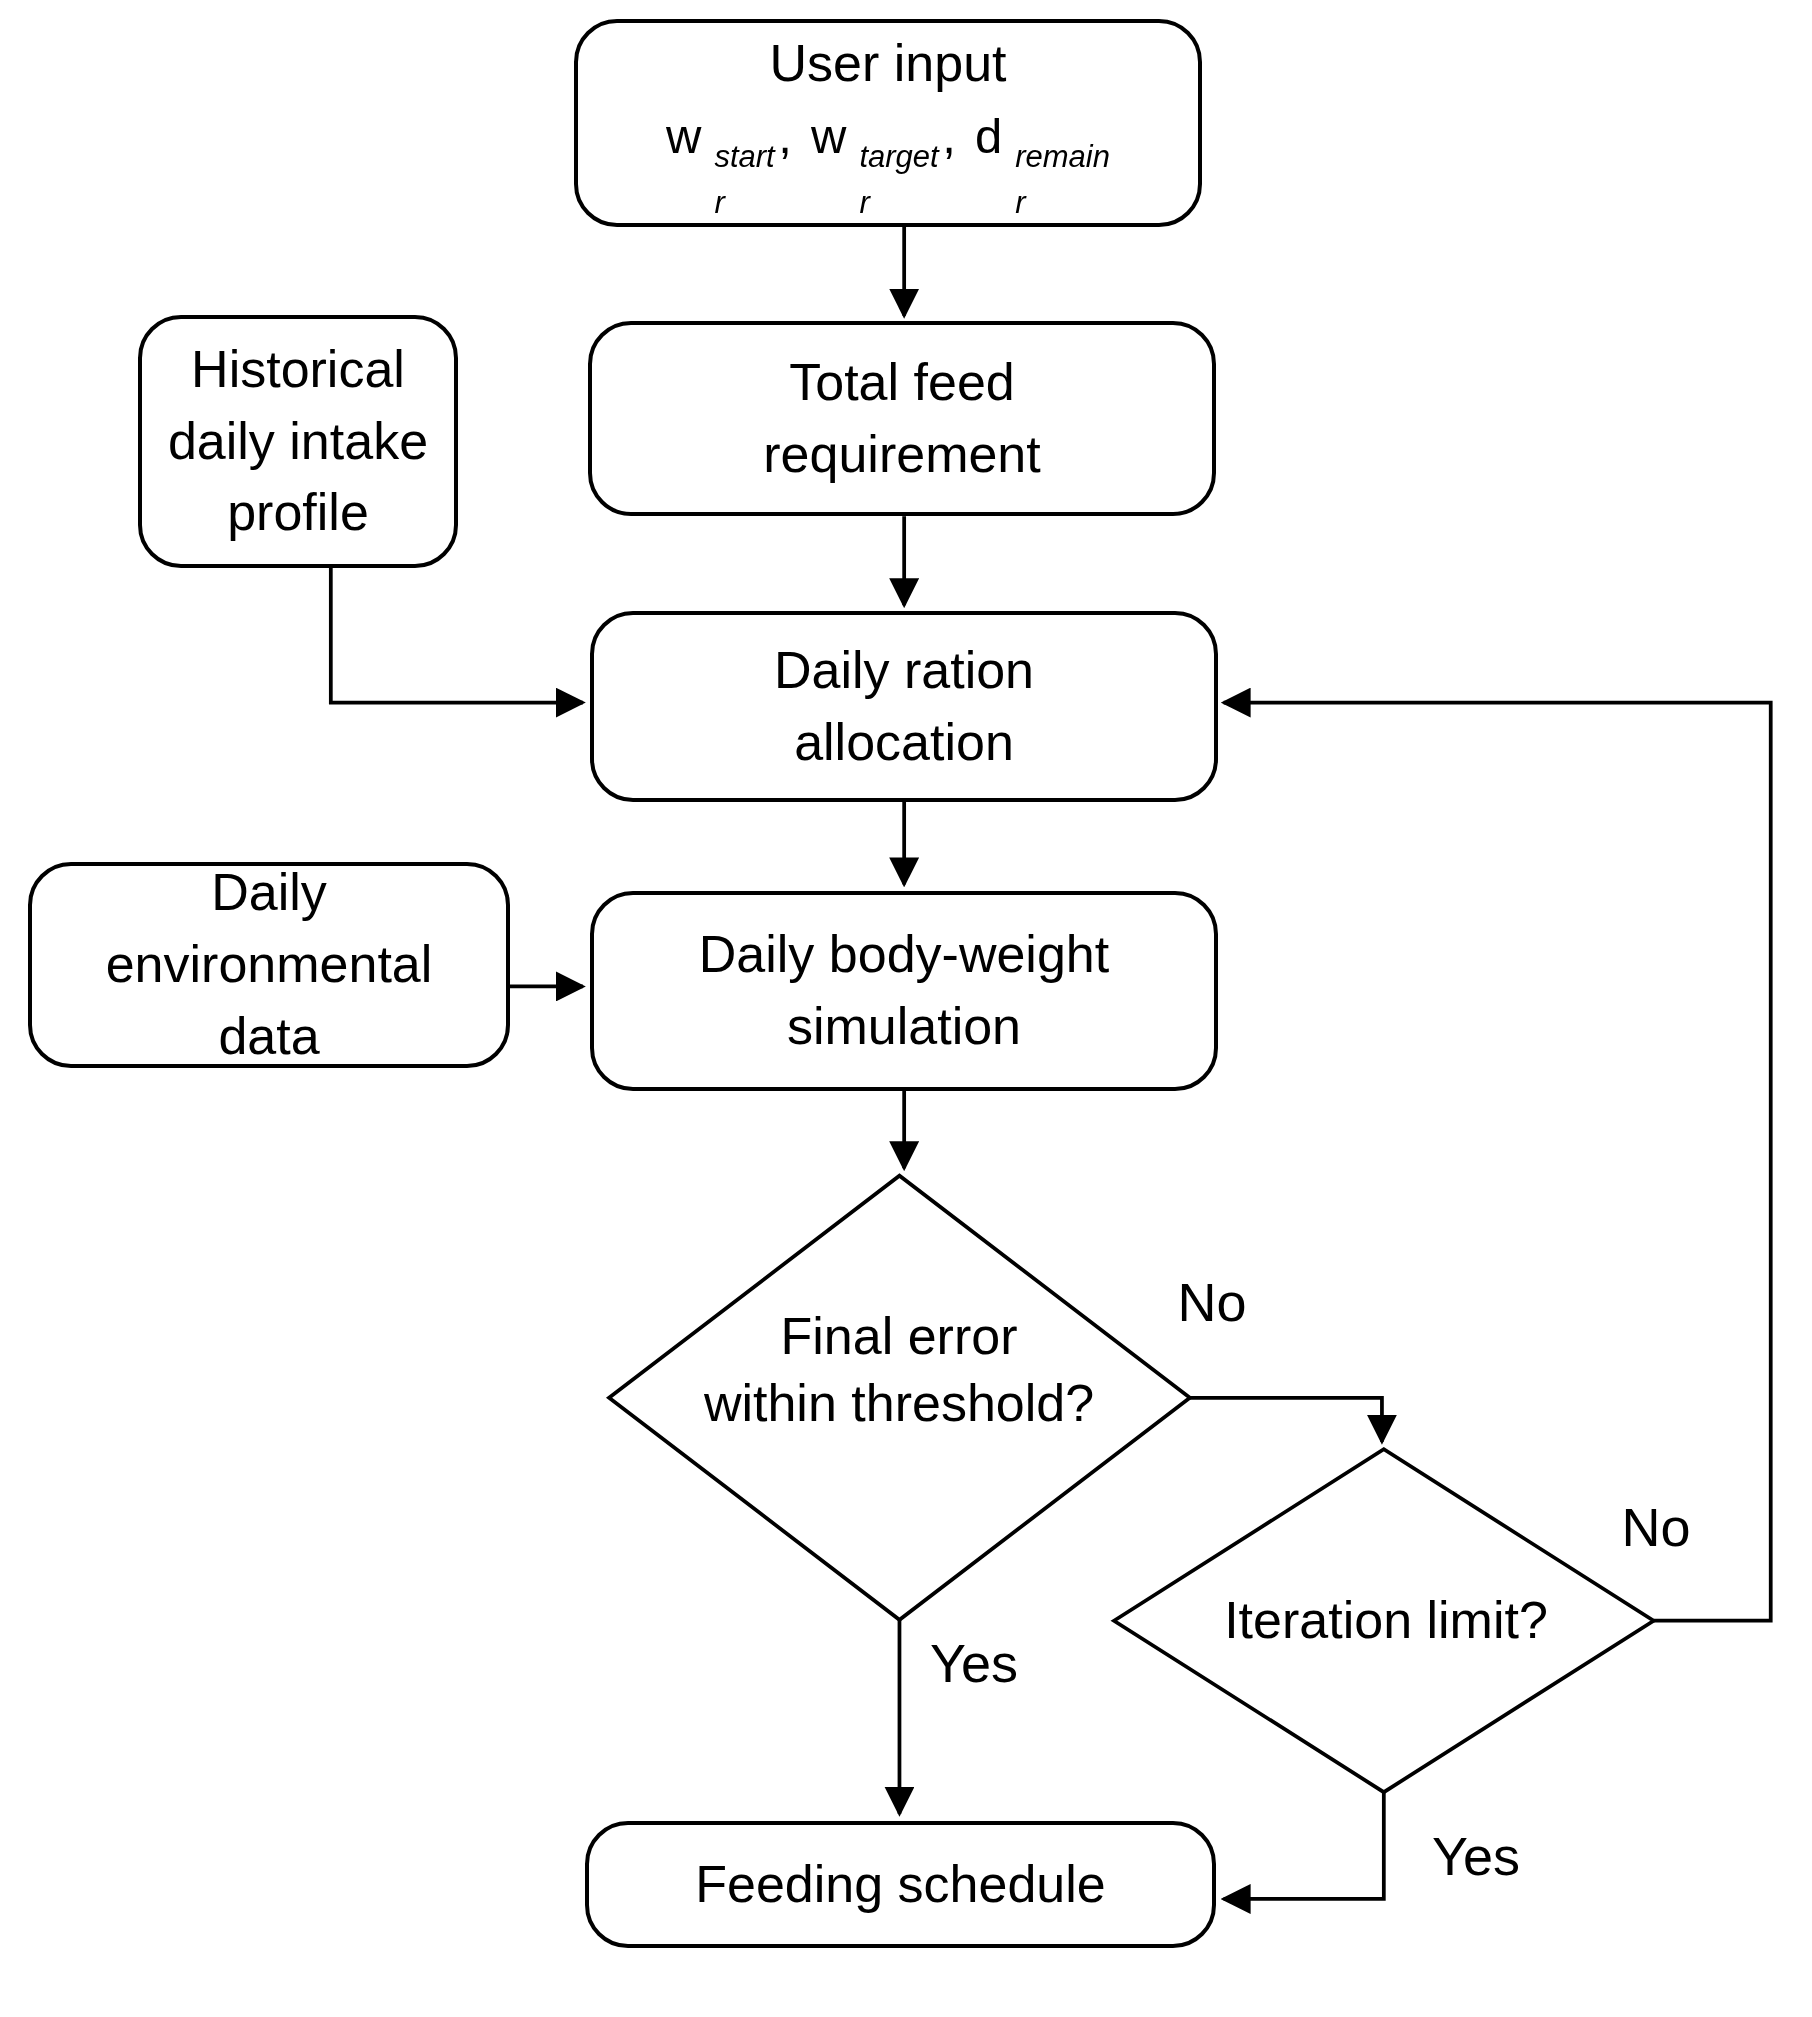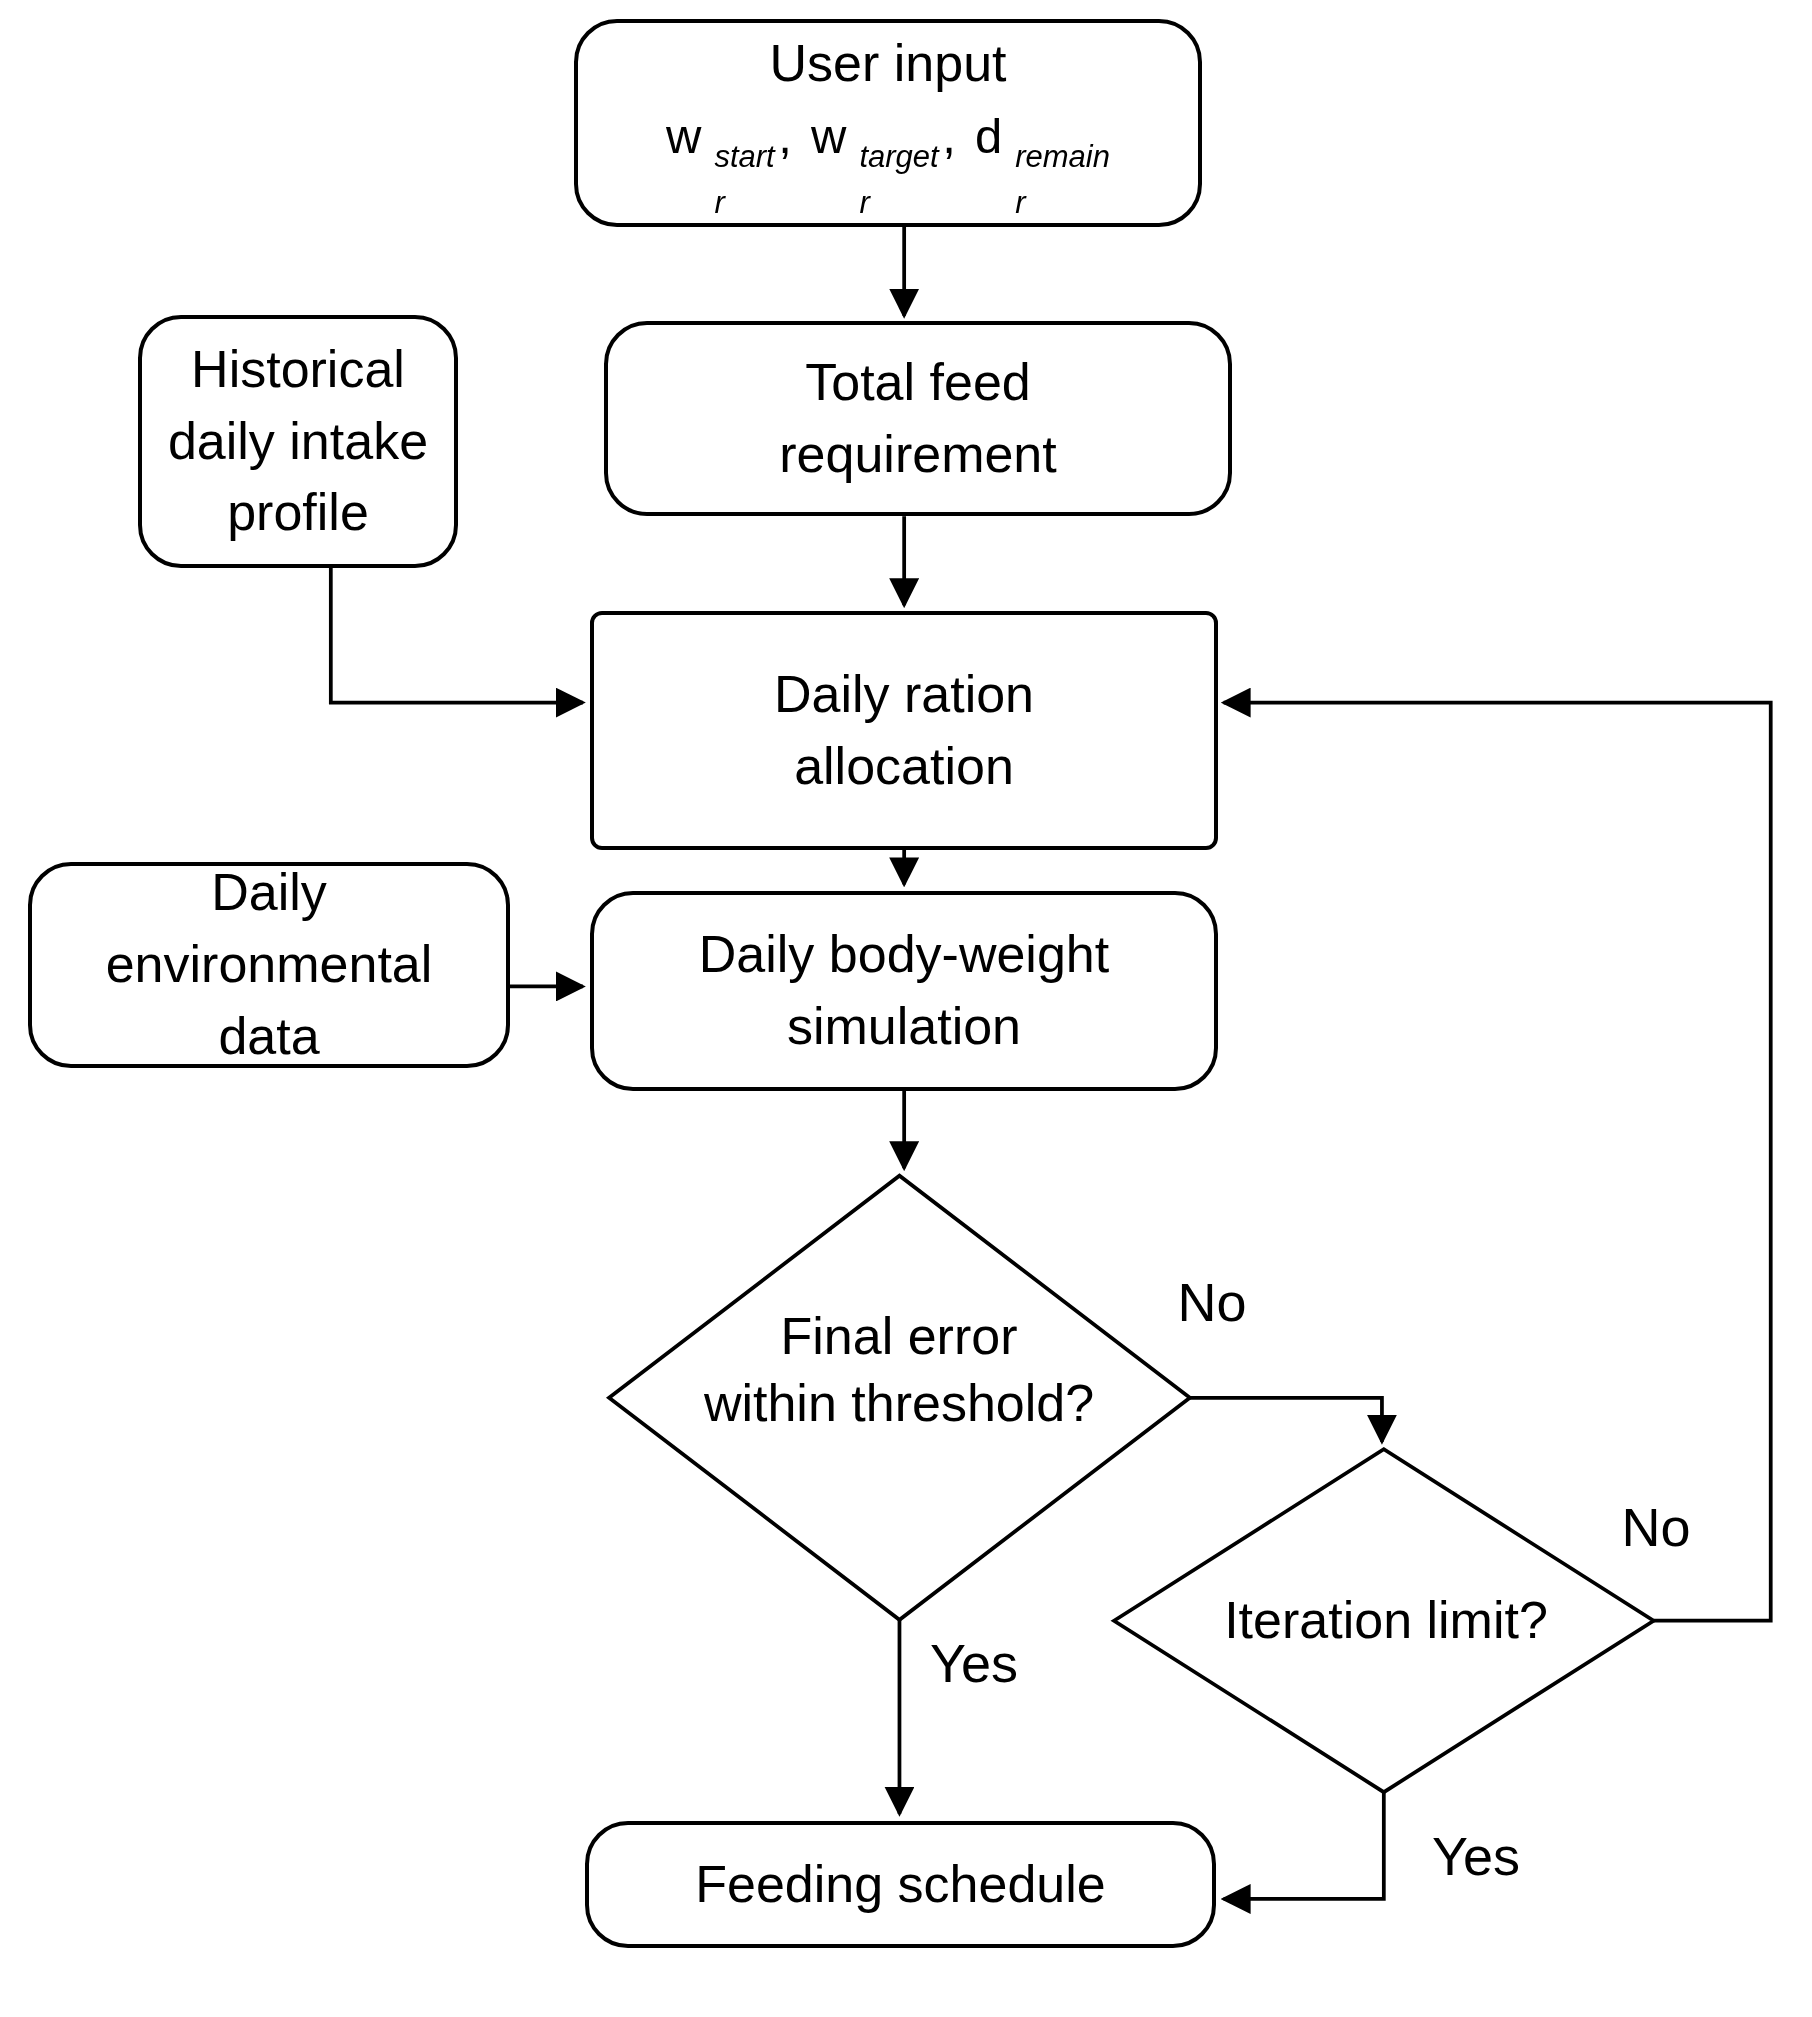--- a/index.html
+++ b/index.html
@@ -114,32 +114,32 @@
         </span><span class="fsep">,</span><span class="fbase">w</span><span class="fscripts">
           <span class="fsup">target</span>
           <span class="fsub">r</span>
         </span><span class="fsep">,</span><span class="fbase">d</span><span class="fscripts">
           <span class="fsup">remain</span>
           <span class="fsub">r</span>
         </span>
     </div>
   </div>
 
-  <div class="node" style="left:604px; top:321px; width:628px; height:195px;">
+  <div class="node" style="left:588px; top:321px; width:628px; height:195px;">
     <div>Total feed</div>
     <div>requirement</div>
   </div>
 
   <div class="node" style="left:138px; top:315px; width:320px; height:253px;">
     <div>Historical</div>
     <div>daily intake</div>
     <div>profile</div>
   </div>
 
-  <div class="node" style="left:590px; top:611px; width:628px; height:239px;border-radius:12px;">
+  <div class="node" style="left:590px; top:611px; width:628px; height:191px;">
     <div>Daily ration</div>
     <div>allocation</div>
   </div>
 
   <div class="node" style="left:28px; top:862px; width:482px; height:206px;">
     <div>Daily</div>
     <div>environmental</div>
     <div>data</div>
   </div>
 

